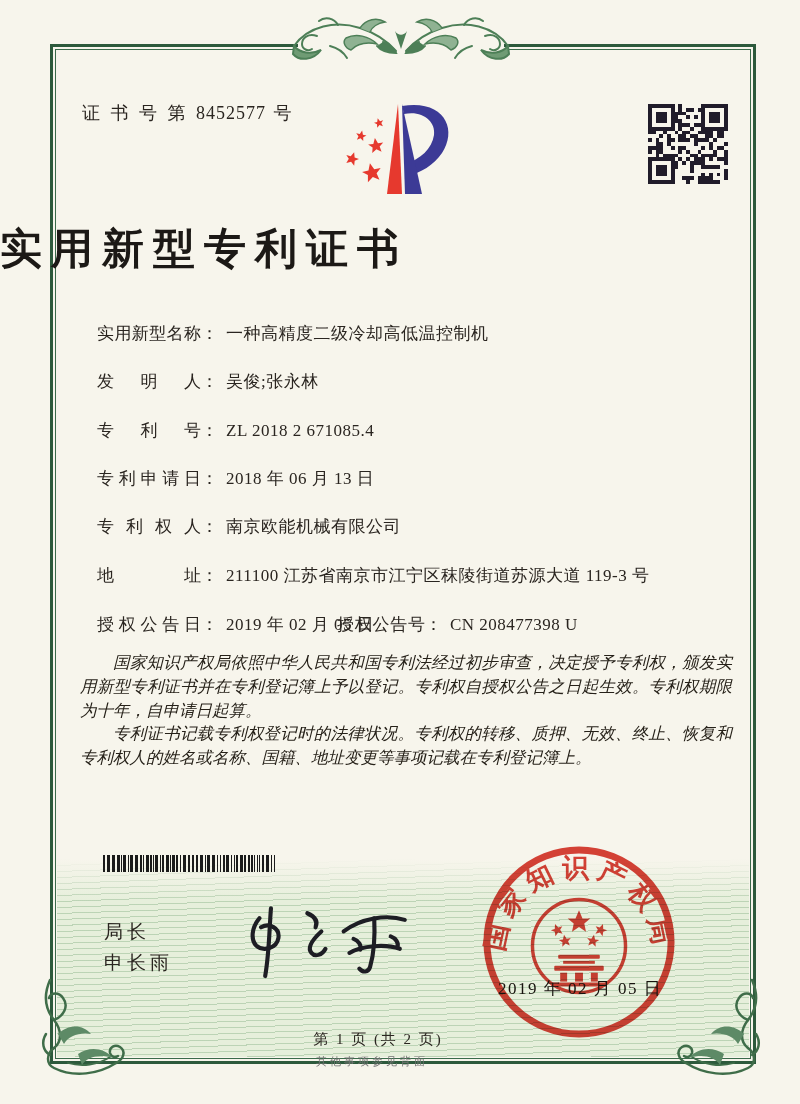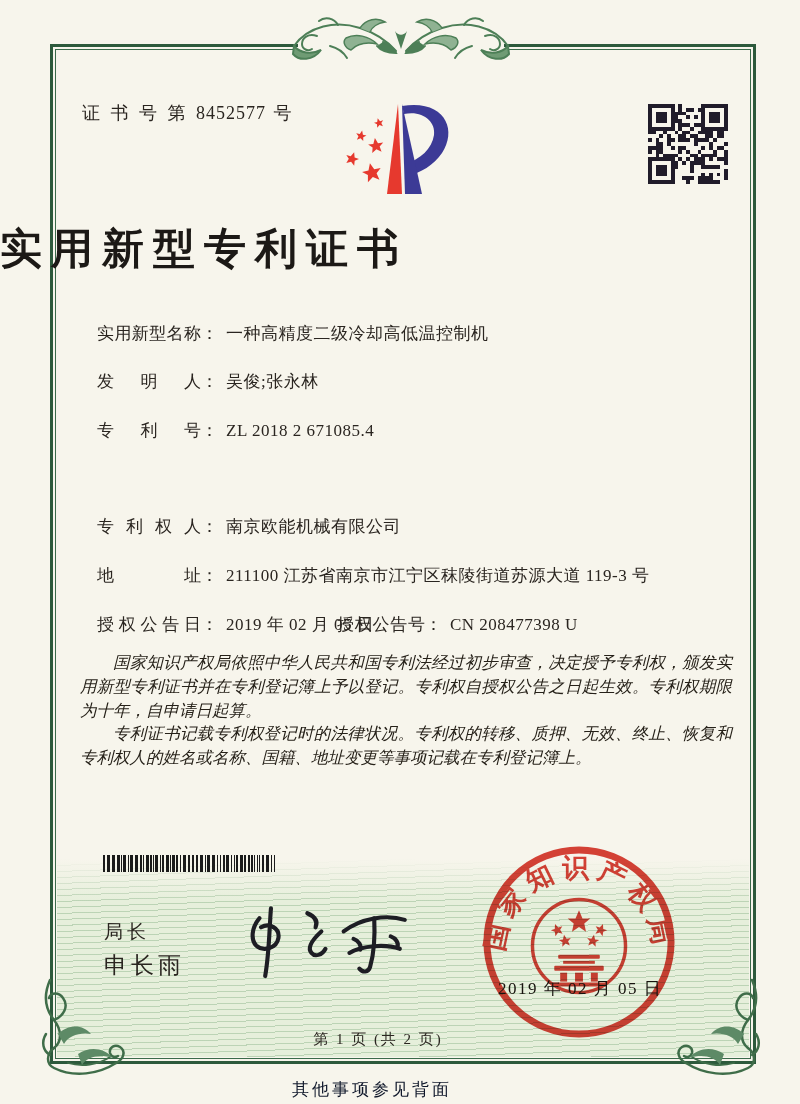--- a/index.html
+++ b/index.html
@@ -40,26 +40,26 @@
   .pair2 { position:absolute; left:240px; top:0; }
 
   
   .paras { position:absolute; left:80px; top:651px; width:652px; font-size:16.5px; line-height:23.8px; z-index:3; color:#262119;font-style:italic; }
   .paras p { text-indent:2em; text-align:justify; }
 
   
   .barcode { position:absolute; left:103px; top:855px; width:206px; height:17px; display:flex; align-items:stretch; overflow:hidden; z-index:3; }
   .barcode div { background:#1b1b1b; height:100%; flex:none; }
   .signer-title { position:absolute; left:104px; top:919px; font-size:19px; letter-spacing:4px; z-index:3; }
-  .signer-name  { position:absolute; left:104px; top:950px; font-size:23px; letter-spacing:4px; z-index:3; }
+  .signer-name  { position:absolute; left:104px; top:950px; font-size:19px; letter-spacing:4px; z-index:3; }
   #signature { position:absolute; left:228px; top:898px; z-index:3; }
   #seal { position:absolute; left:480px; top:843px; z-index:4; opacity:0.93; mix-blend-mode:multiply; }
   .seal-date { position:absolute; left:498px; top:977px; font-size:17px; letter-spacing:1.5px; color:#17130e; z-index:5; }
   .page-info { position:absolute; left:0; right:44px; top:1030px; text-align:center; font-size:15px; letter-spacing:2px; z-index:3; }
-  .back-note { position:absolute; left:0; right:56px; top:1078px; text-align:center; font-size:17px; letter-spacing:3px; color:#0f172a; }
+  .back-note { position:absolute; left:0; right:56px; top:1054px; text-align:center; font-size:11px; letter-spacing:3px; color:#737373; }
 </style>
 </head>
 <body>
 
 <div class="page">
 
   <div class="frame">
     <div class="frame-inner"></div>
     <div class="green-zone"></div>
   </div>
@@ -574,20 +574,23 @@
   <div class="title">实用新型专利证书</div>
 
   <div class="frow" style="top:370px">
     <span class="flabel">发明人</span><span class="fcolon">：</span><span class="fvalue">吴俊;张永林</span>
   </div>
   <div class="frow" style="top:322px">
     <span class="flabel">实用新型名称</span><span class="fcolon">：</span><span class="fvalue">一种高精度二级冷却高低温控制机</span>
   </div>
   <div class="frow" style="top:419px">
     <span class="flabel">专利号</span><span class="fcolon">：</span><span class="fvalue">ZL 2018 2 671085.4</span>
+  </div>
+  <div class="frow" style="top:467px">
+    <span class="flabel">专利申请日</span><span class="fcolon">：</span><span class="fvalue">2018 年 06 月 13 日</span>
   </div>
   <div class="frow" style="top:515px">
     <span class="flabel">专利权人</span><span class="fcolon">：</span><span class="fvalue">南京欧能机械有限公司</span>
   </div>
   <div class="frow" style="top:564px">
     <span class="flabel">地址</span><span class="fcolon">：</span><span class="fvalue">211100 江苏省南京市江宁区秣陵街道苏源大道 119-3 号</span>
   </div>
   <div class="frow" style="top:613px">
     <span class="flabel">授权公告日</span><span class="fcolon">：</span><span class="fvalue">2019 年 02 月 05 日</span>
     <span class="pair2">

